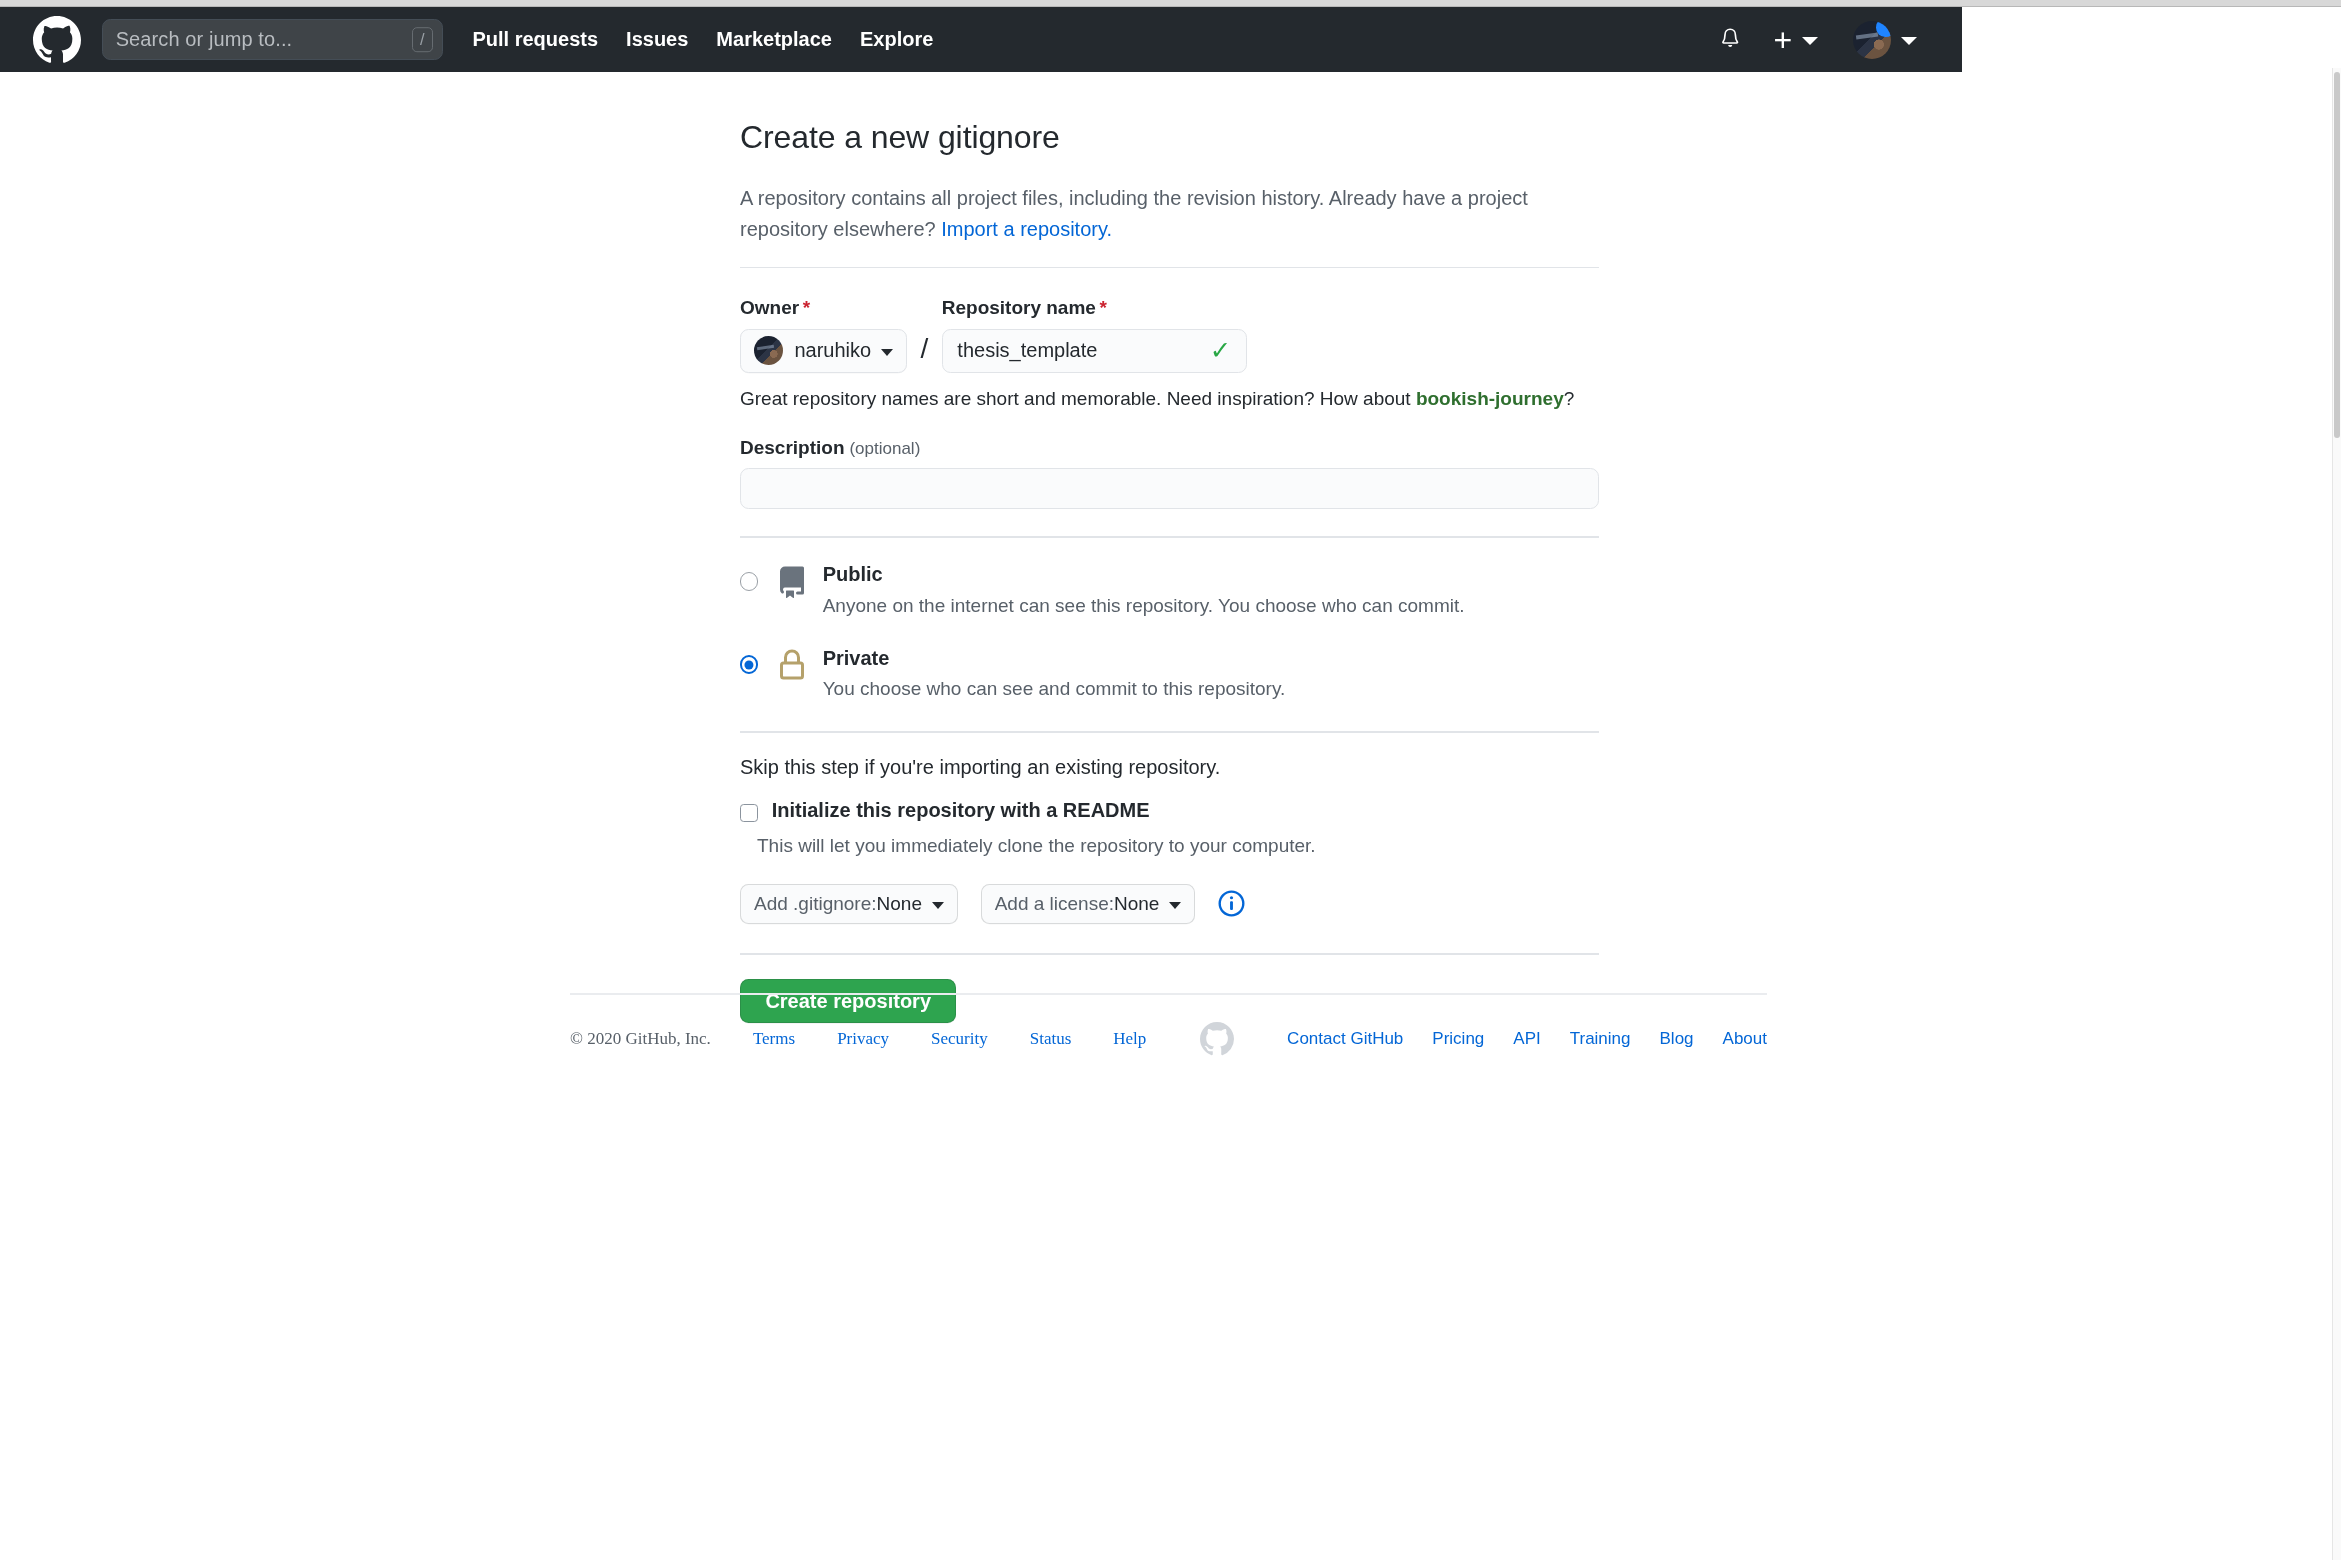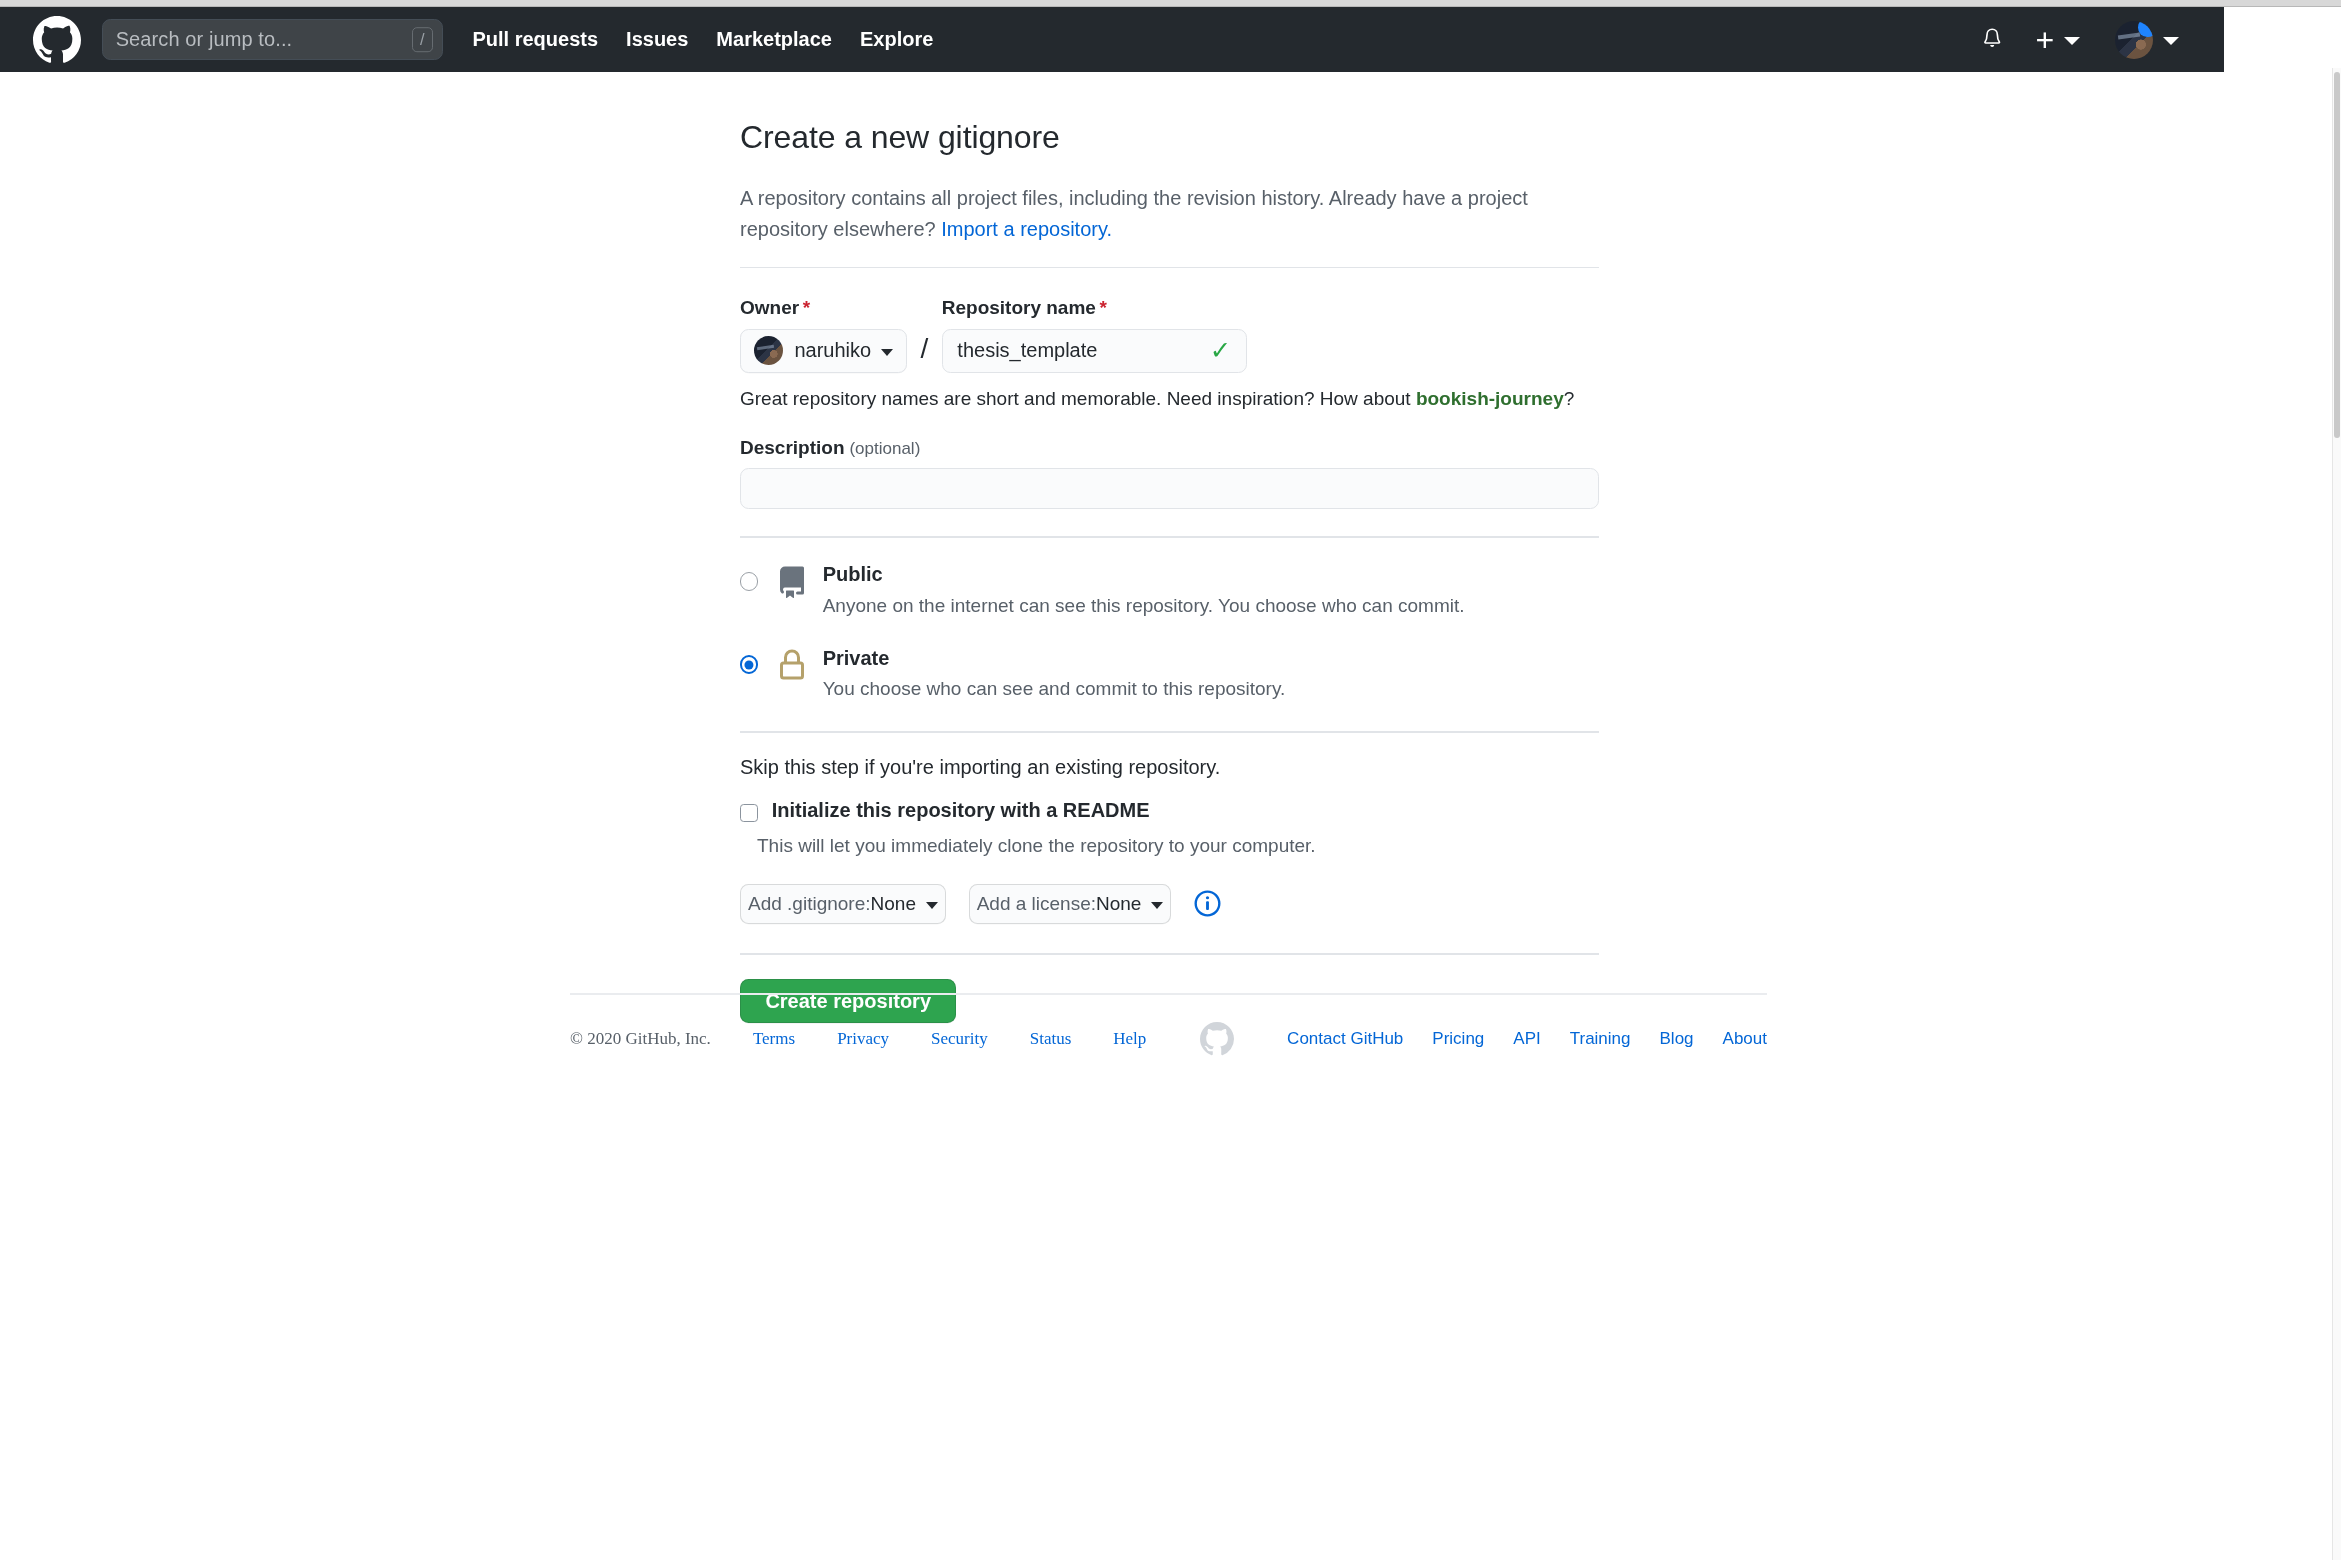--- a/index.html
+++ b/index.html
@@ -20,21 +20,21 @@
   }
   .top-strip-shade {
     position: absolute; top: 6.1px; left: 0;
     width: 2342px; height: 1.2px;
     background: #b8b8b8;
   }
 
   
   .gh-header {
     position: absolute; top: 7.3px; left: 0;
-    width: 2224px; height: 65px;
+    width: 1962px; height: 65px;
     background: #24292e;
     display: flex;
     align-items: center;
     padding: 0 24.4px;
   }
   .gh-logo {
     width: 48px; height: 48px;
     margin-left: 9.1px;
     flex: 0 0 auto;
     display: flex; align-items: center; justify-content: center;
@@ -317,21 +317,21 @@
   .readme-title { font-size: 20px; font-weight: 700; color: #24292e; }
   .readme-desc { font-size: 19px; color: #586069; margin-top: 13px; margin-left: 17px; }
 
   .dropdown-row { margin-top: 27px; display: flex; align-items: center; }
   .dropdown-btn {
     height: 40px;
     background: #fafbfc;
     border: 1.8px solid rgba(27,31,35,.15);
     border-radius: 8.5px;
     display: flex; align-items: center;
-    padding: 0 7px;
+    padding: 0 13px;
     font-size: 19px;
     color: #24292e;
     cursor: pointer;
     box-shadow: 0 0.6px 0 rgba(27,31,35,.04);
     white-space: nowrap;
   }
   .dropdown-btn .label-dim { color: #586069; }
   .dd-caret {
     width: 0; height: 0;
     border-left: 6.7px solid transparent;

